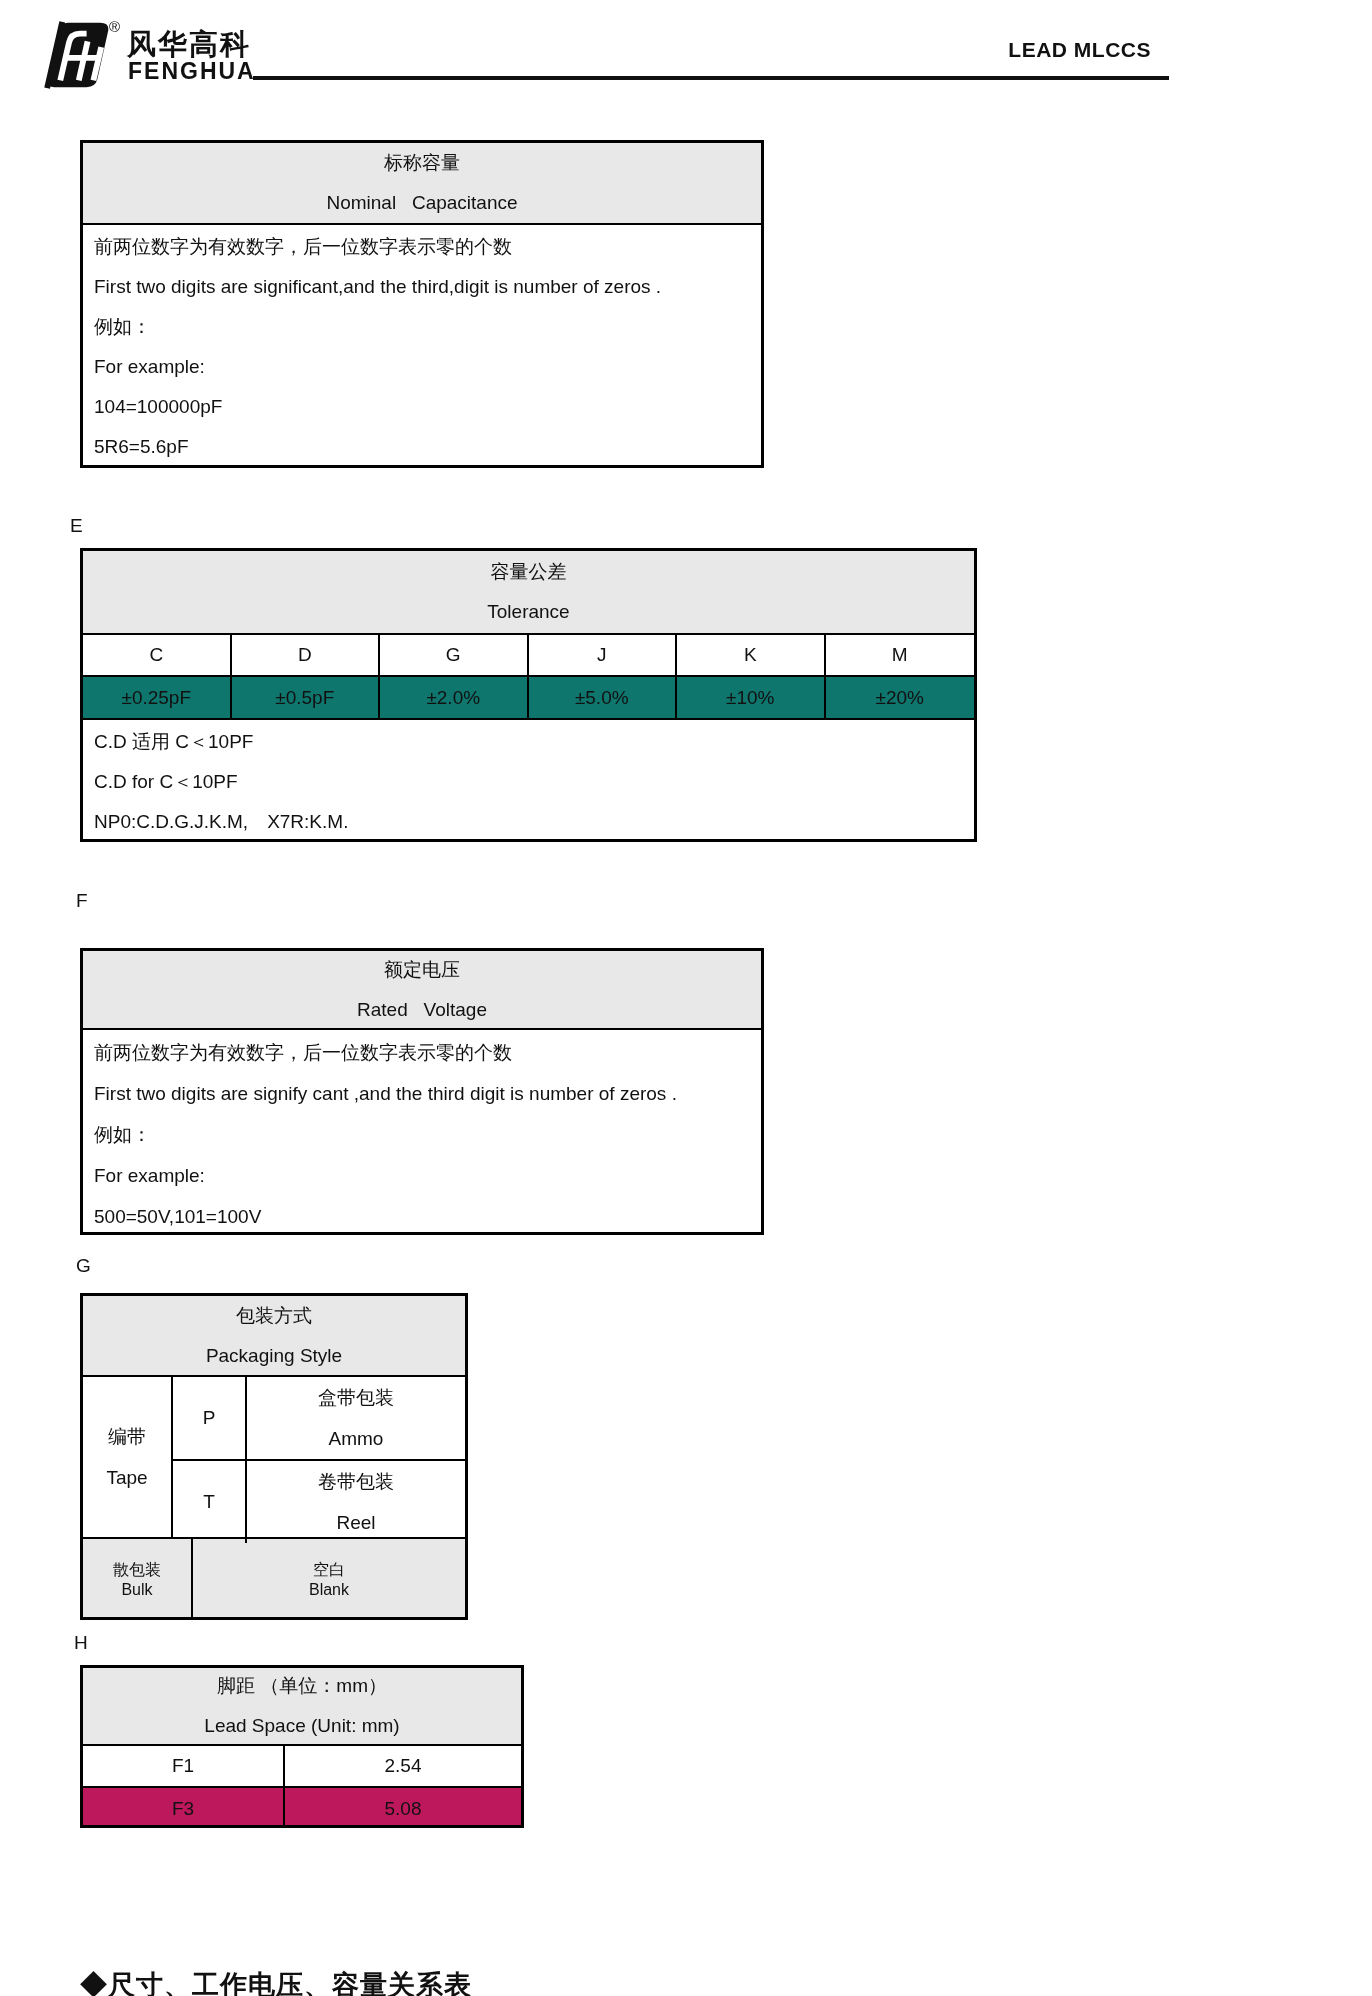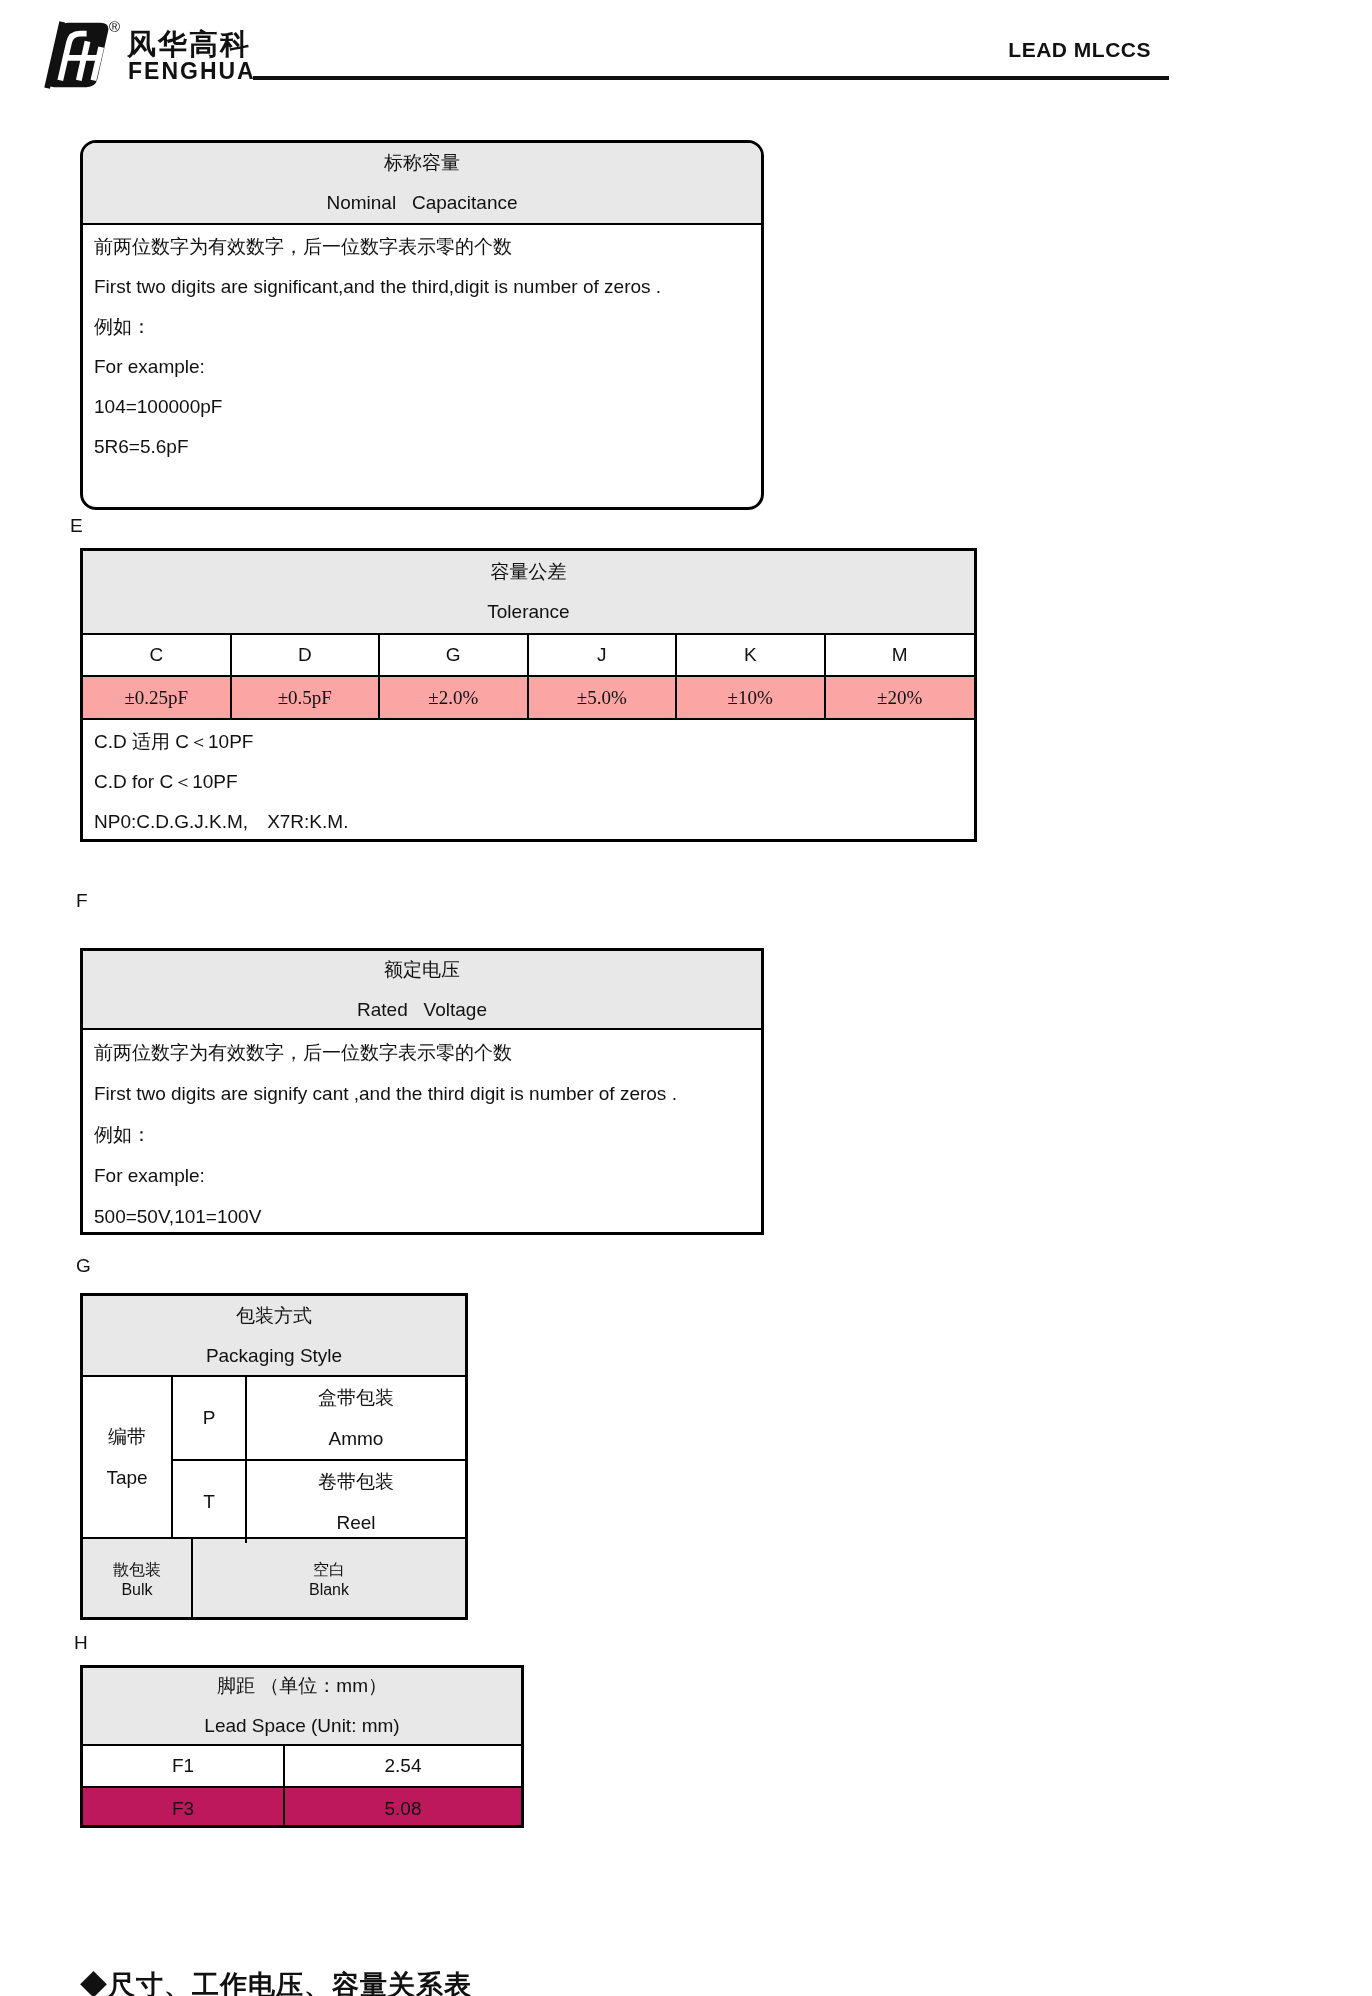--- a/index.html
+++ b/index.html
@@ -27,21 +27,21 @@
   .bline { line-height:40px; font-size:19px; white-space:pre; }
   
   .grid6 { display:grid; grid-template-columns:repeat(6,1fr); }
   .grid6 .c {
     border-right:2px solid #000; display:flex; align-items:center; justify-content:center;
     font-size:19px; white-space:pre;
   }
   .grid6 .c:last-child { border-right:none; }
   .row-letters { height:42px; border-bottom:2px solid #000; background:#fff; }
   .row-values  { height:43px; border-bottom:2px solid #000; background:#e8e8e8; }
-  .row-values .c { background:#fca5a5;font-family:Liberation Serif, serif; }
+  .row-values .c { background:#0f766e; }
   
   .sec-label { font-size:19px; color:#111; }
   
   .pk-mid { display:flex; height:162px; border-bottom:2px solid #000; }
   .pk-col1 {
     width:90px; border-right:2px solid #000;
     display:flex; flex-direction:column; justify-content:center; align-items:center;
   }
   .pk-col1 .ln, .pk-two .ln, .pk-one { line-height:41px; font-size:19px; white-space:pre; text-align:center; }
   .pk-right { flex:1; display:flex; flex-direction:column; }
@@ -76,21 +76,21 @@
       <path d="M62,61 L70,27" stroke="#fff" stroke-width="6" fill="none"></path>
       <path d="M35,38 L69,38" stroke="#fff" stroke-width="6" fill="none"></path>
     </svg>
   </div>
   <div class="abs reg" style="left:109px; top:18px;">®</div>
   <div class="abs brand-cn" style="left:127px; top:25px;">风华高科</div>
   <div class="abs brand-en" style="left:128px; top:58px;">FENGHUA</div>
   <div class="abs doc-title" style="right:221px; top:38px;">LEAD MLCCS</div>
   <div class="abs header-rule" style="left:253px; top:76px; width:916px;"></div>
 
-  <div class="tbl" style="left:80px; top:140px; width:684px; height:370px;border-radius:16px;">
+  <div class="tbl" style="left:80px; top:140px; width:684px; height:328px;">
     <div class="thead" style="height:82px;">
       <div class="ln">标称容量</div>
       <div class="ln">Nominal   Capacitance</div>
     </div>
     <div class="tbody-lines">
       <div class="bline">前两位数字为有效数字，后一位数字表示零的个数</div>
       <div class="bline">First two digits are significant,and the third,digit is number of zeros .</div>
       <div class="bline">例如：</div>
       <div class="bline">For example:</div>
       <div class="bline">104=100000pF</div>

